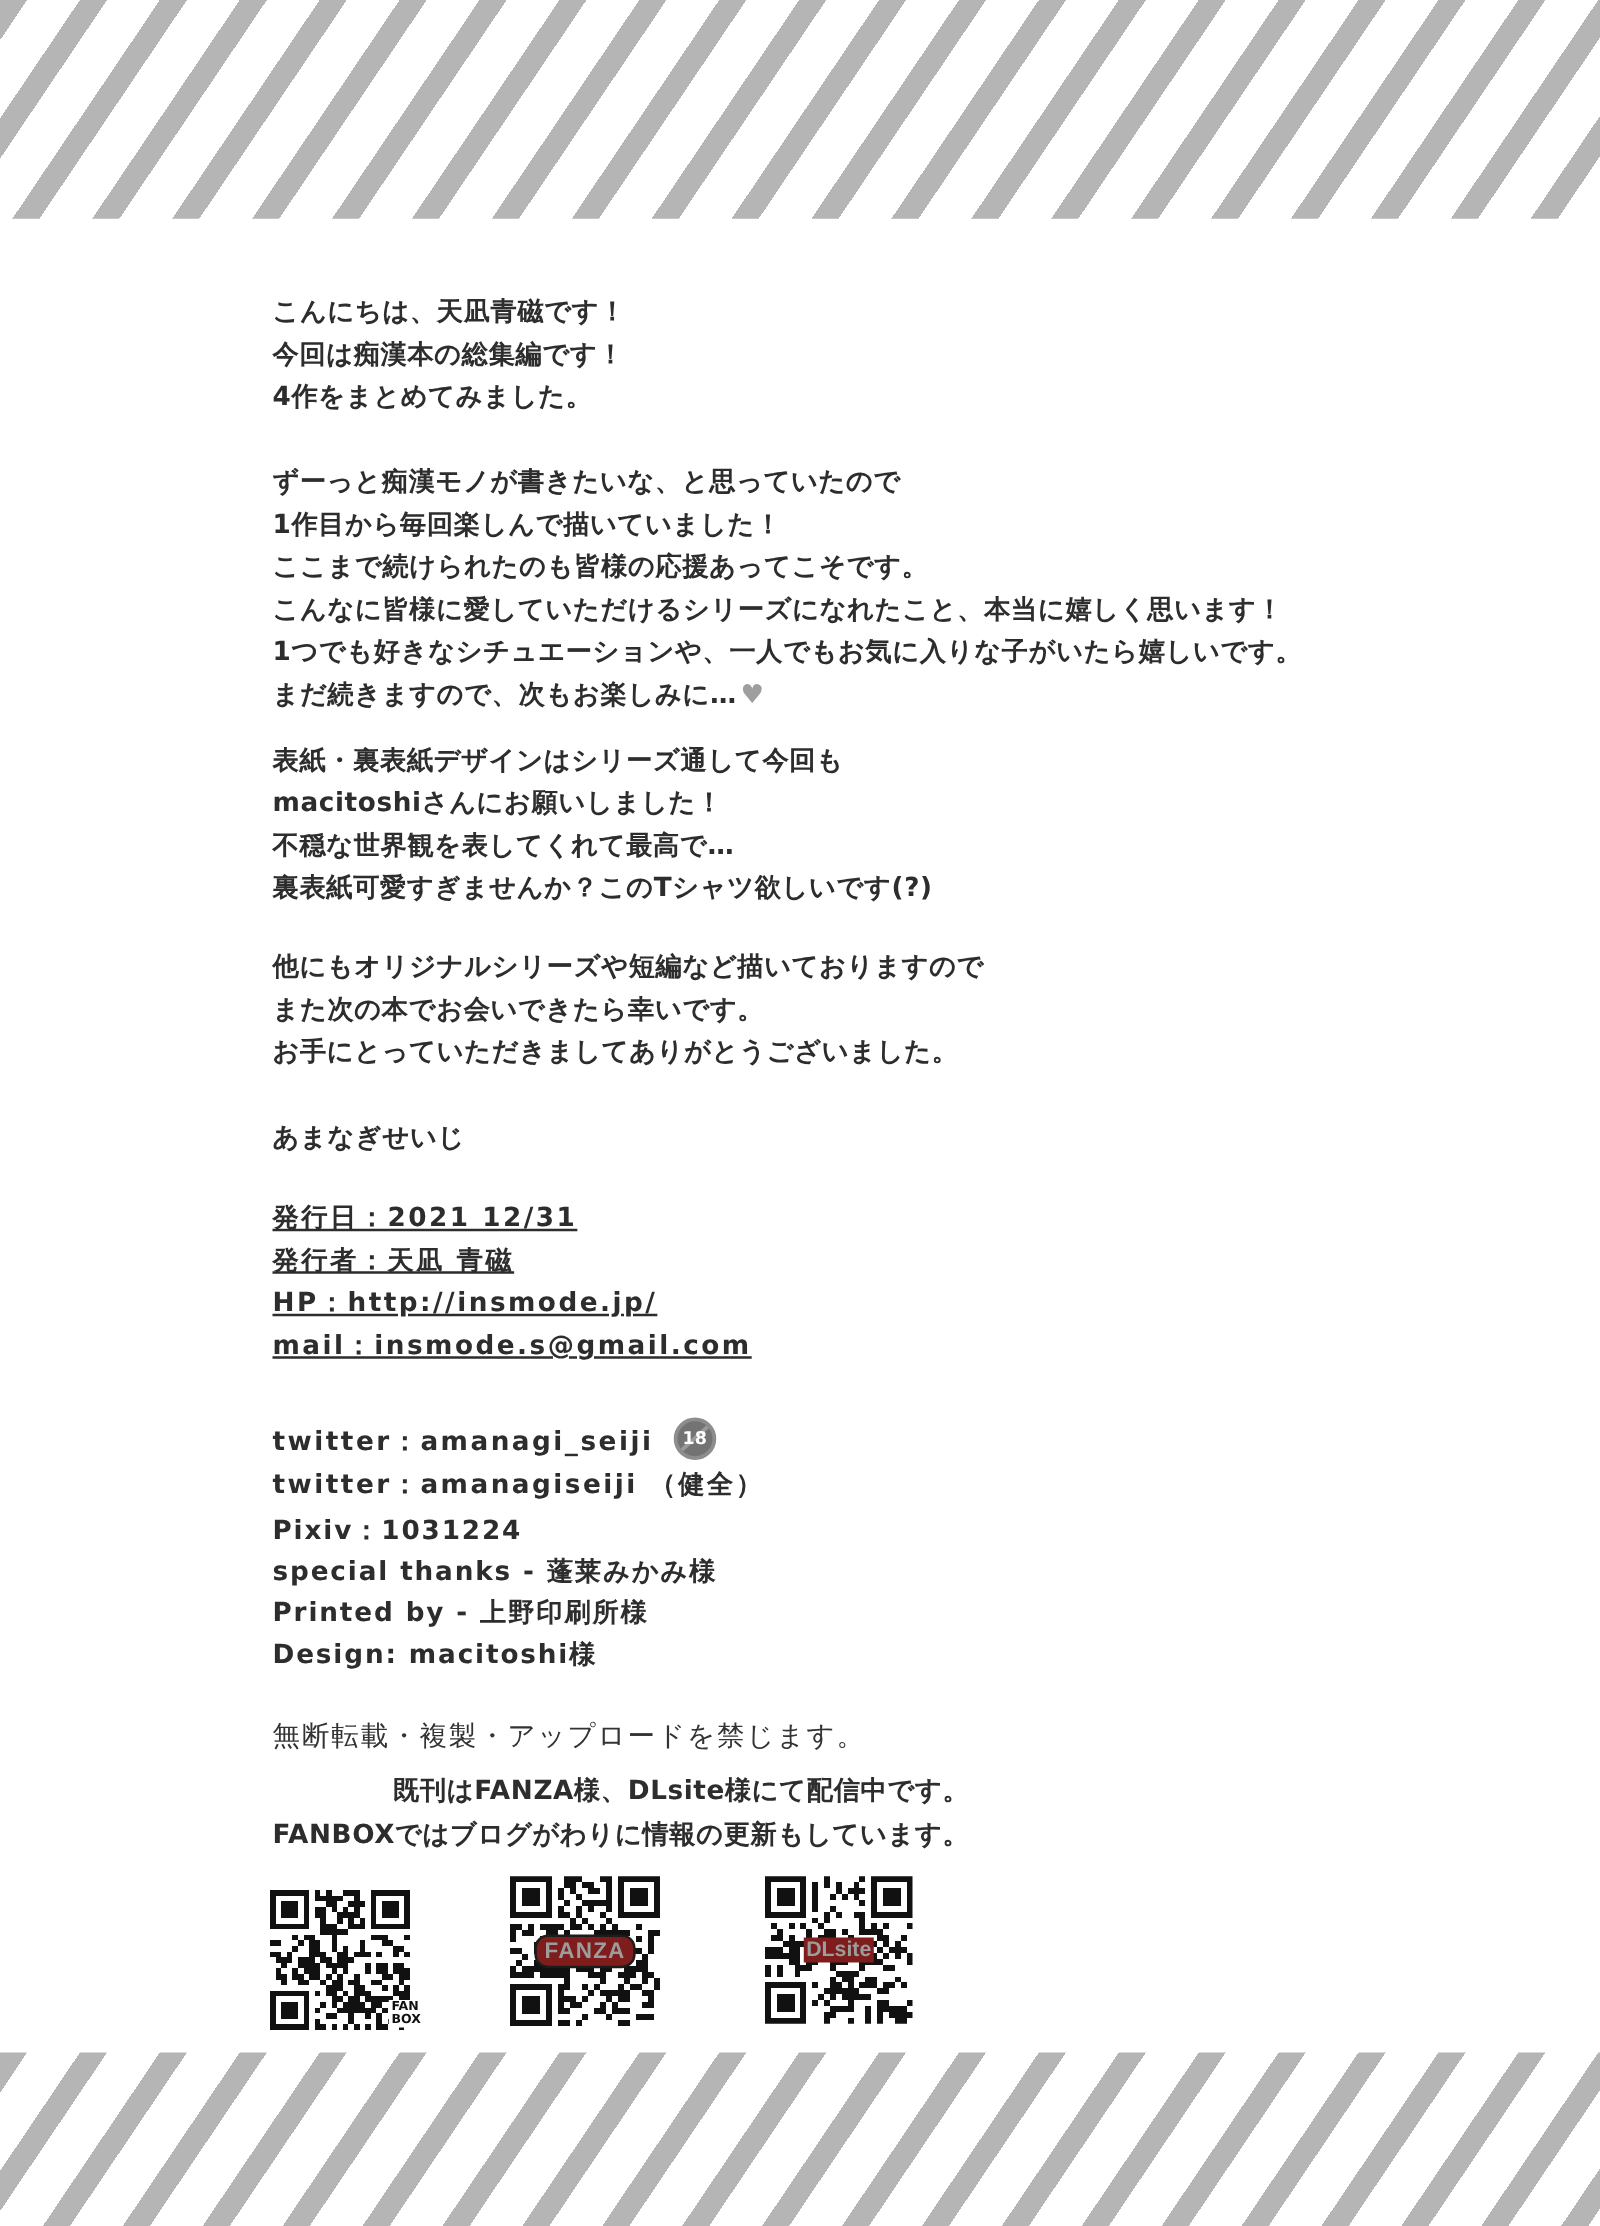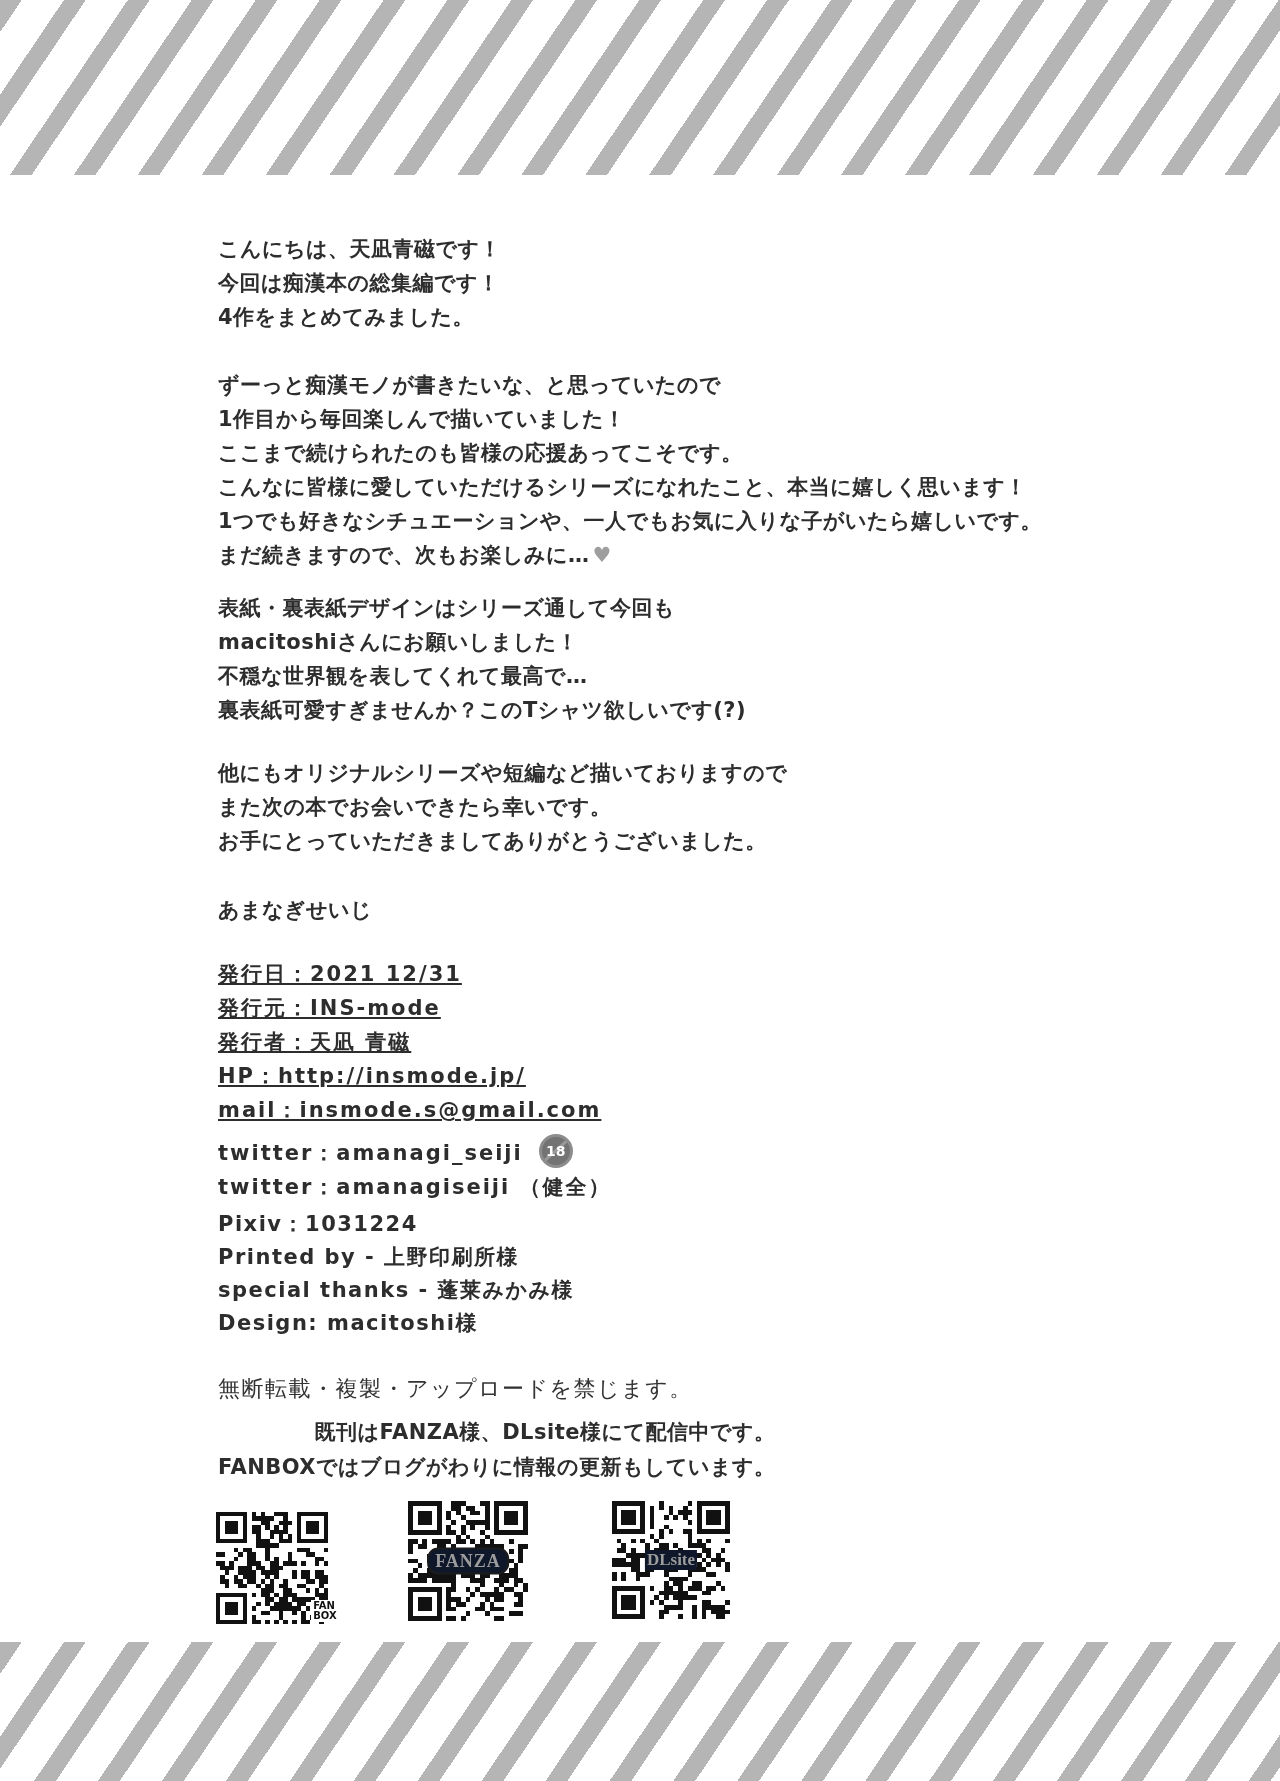--- a/index.html
+++ b/index.html
@@ -56,22 +56,22 @@
   .r18-badge .n18{
     position:relative;color:#ffffff;font-size:14px;font-weight:700;
     letter-spacing:0;line-height:1;
   }
 
   
   .qr{position:absolute;}
   .qr svg{width:100%;height:100%;display:block;}
   .qr-badge{
     position:absolute;top:50%;left:50%;transform:translate(-50%,-50%);
-    background:#0f172a;color:#9c9c9c;font-weight:700;
-    font-family:Liberation Serif, serif;white-space:nowrap;
+    background:#7f1d1d;color:#9c9c9c;font-weight:700;
+    font-family:Liberation Sans, sans-serif;white-space:nowrap;
   }
   .badge-outline{border:2px solid #1c1c1c;border-radius:11px;font-size:18px;padding:1px 6px;letter-spacing:1px;}
   .badge-plain{font-size:17px;padding:0 2px;}
   .qr-caption{
     position:absolute;left:85%;bottom:2px;background:#ffffff;
     color:#111;font-size:10px;line-height:10px;font-weight:700;
     padding:1px 2px;letter-spacing:0;text-align:left;
   }
   #qr-fanbox{left:216px;top:1512px;width:112px;height:112px;}
   #qr-fanza{left:408px;top:1501px;width:120px;height:120px;}
@@ -109,37 +109,36 @@
   <section class="block" id="para4">
     <div class="line">他にもオリジナルシリーズや短編など描いておりますので</div>
     <div class="line">また次の本でお会いできたら幸いです。</div>
     <div class="line">お手にとっていただきましてありがとうございました。</div>
   </section>
 
   <div class="block" id="signature">あまなぎせいじ</div>
 
   <section class="block" id="publication">
     <div class="line">発行日：2021 12/31</div>
-    <div class="line">発行元：INS-mode</div>
     <div class="line">発行者：天凪 青磁</div>
     <div class="line">HP：http://insmode.jp/</div>
     <div class="line">mail：insmode.s@gmail.com</div>
   </section>
 
   <section class="block" id="twitter">
     <div class="line"><span>twitter：amanagi_seiji</span><span class="r18-badge">
           <span class="n18">18</span>
         </span></div>
     <div class="line">twitter：amanagiseiji （健全）</div>
   </section>
 
   <section class="block" id="credits">
     <div class="line">Pixiv：1031224</div>
+    <div class="line">special thanks - 蓬莱みかみ様</div>
     <div class="line">Printed by - 上野印刷所様</div>
-    <div class="line">special thanks - 蓬莱みかみ様</div>
     <div class="line">Design: macitoshi様</div>
   </section>
 
   <div class="block" id="notice">無断転載・複製・アップロードを禁じます。</div>
 
   <section class="block" id="distribution">
     <div class="line">既刊はFANZA様、DLsite様にて配信中です。</div>
     <div class="line">FANBOXではブログがわりに情報の更新もしています。</div>
   </section>
 

